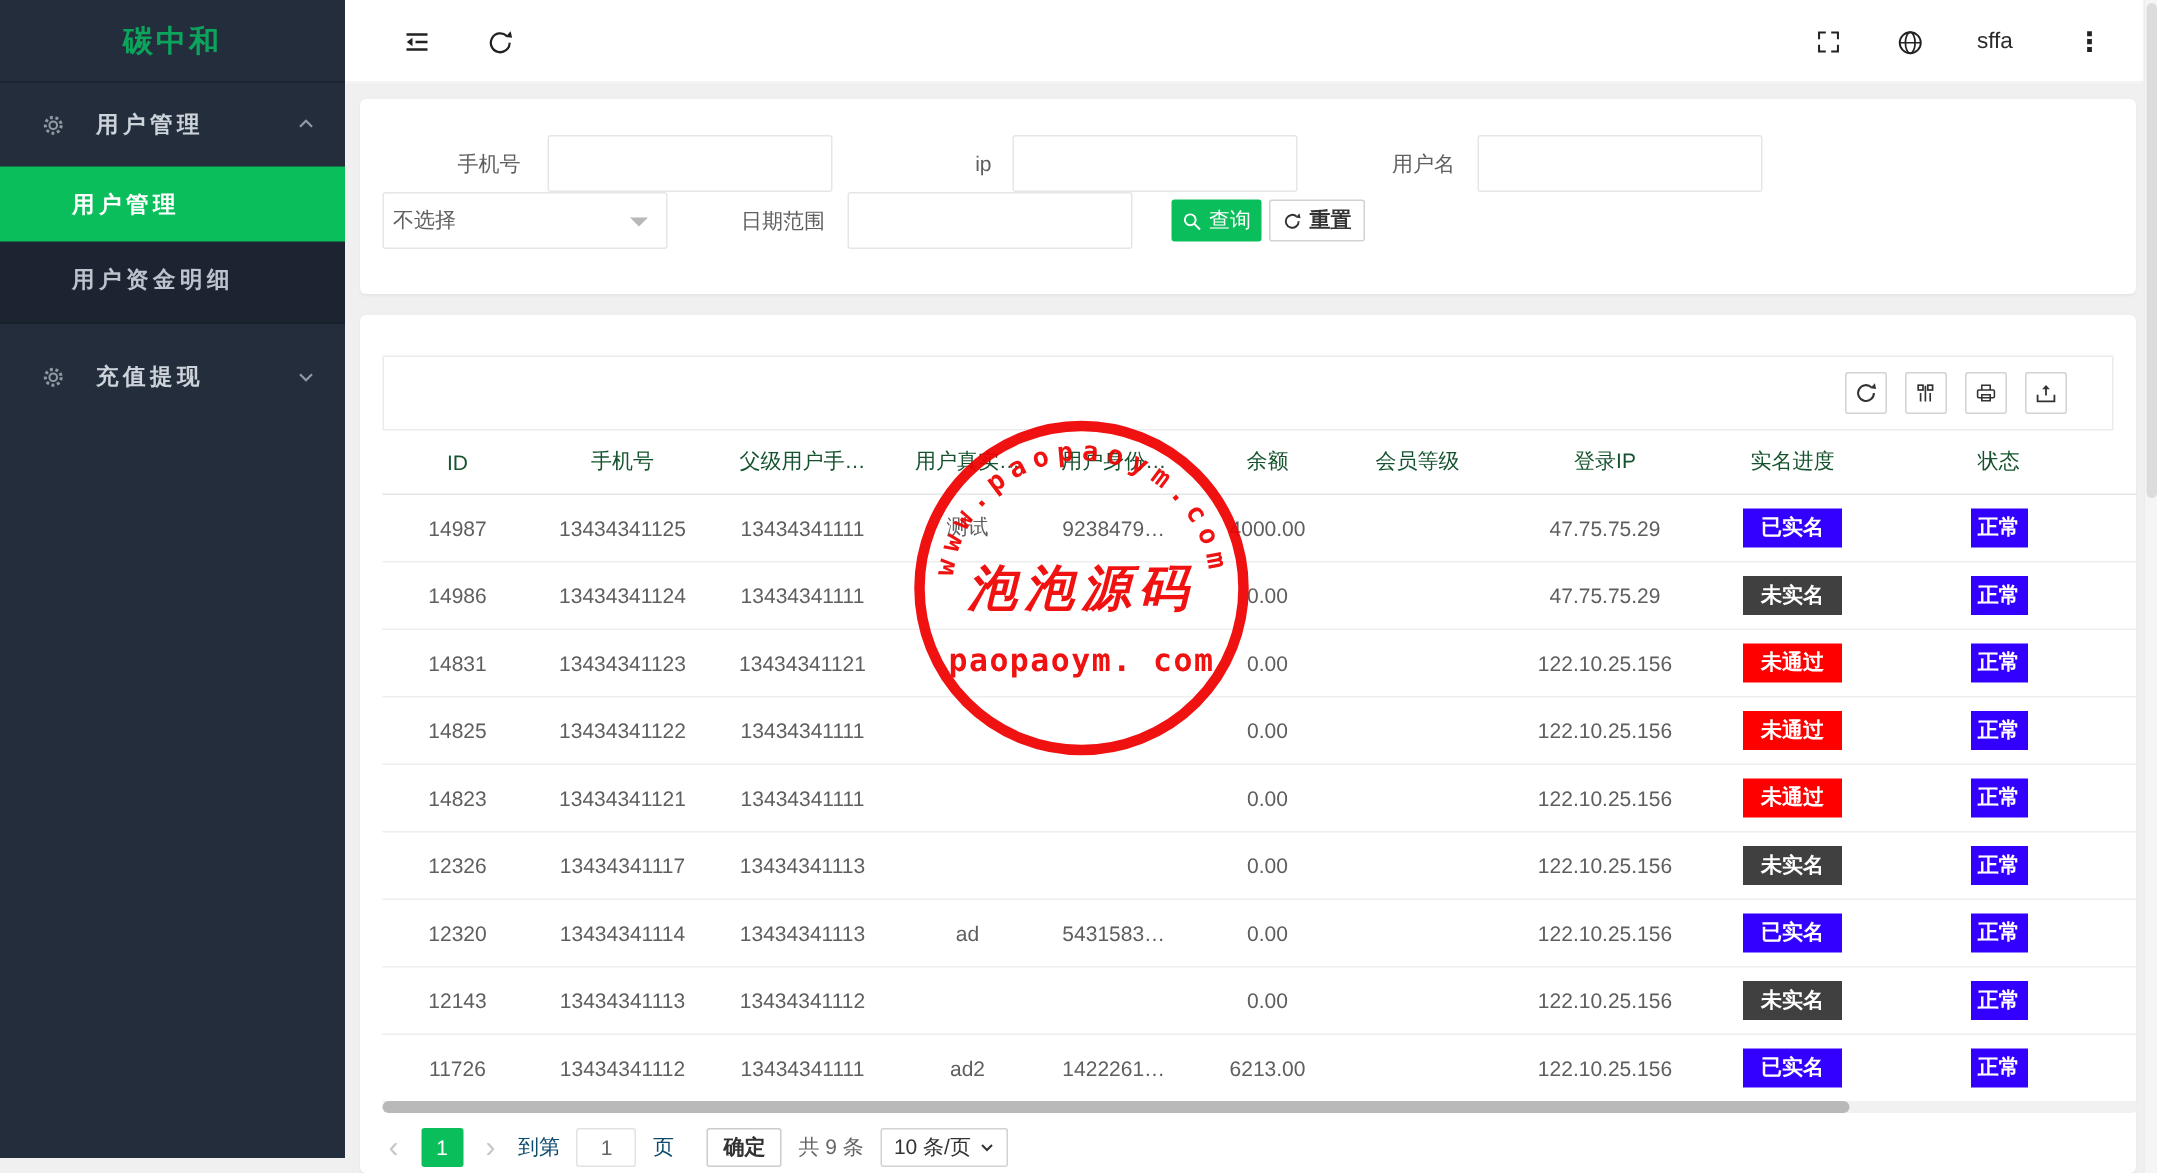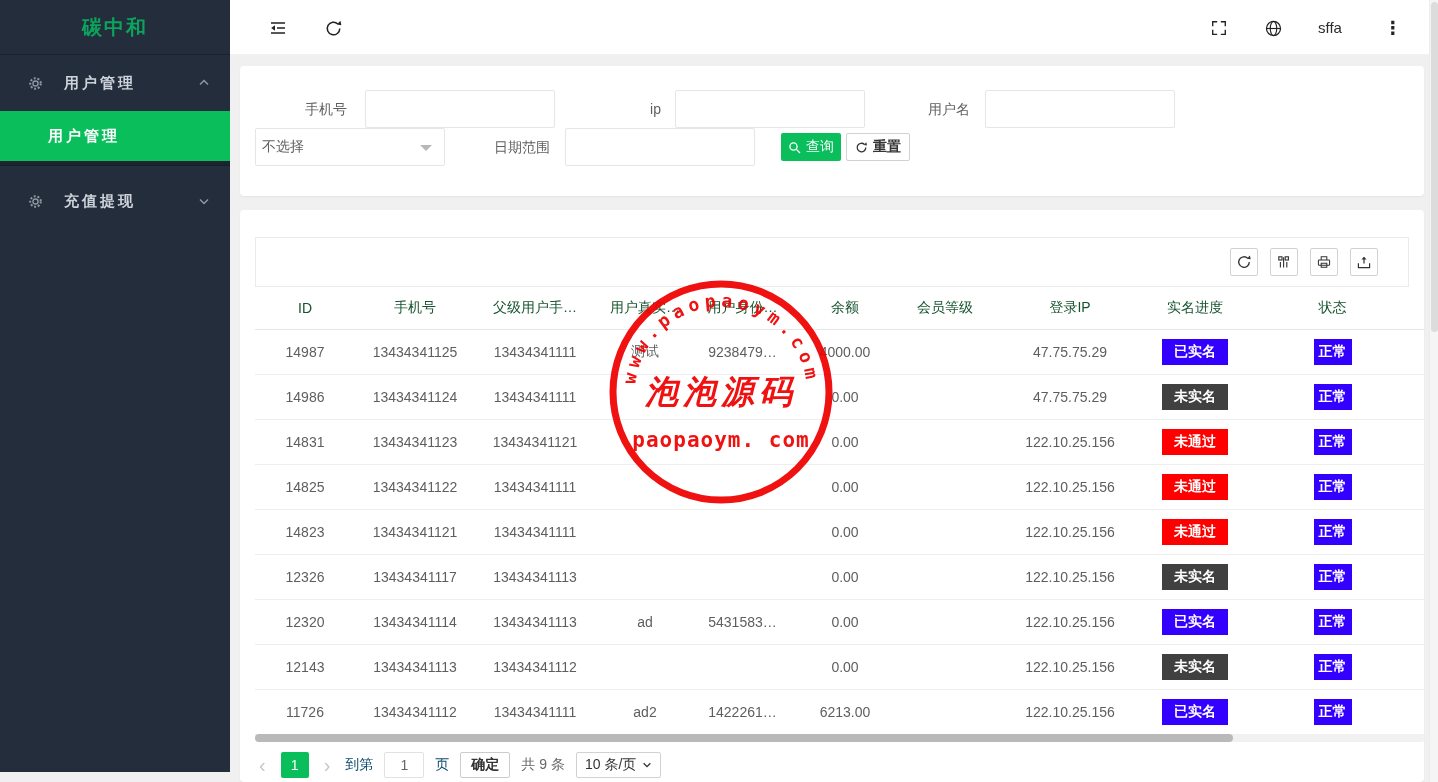--- a/index.html
+++ b/index.html
@@ -55,21 +55,21 @@
 
   
   .h-scroll { position:absolute; left:15px; top:524px; width:1170px; height:8px; background:#f1f1f1; border-radius:4px; }
   .h-scroll .thumb { position:absolute; left:0; top:0; width:978px; height:8px; background:#b9b9b9; border-radius:4px; cursor:pointer; }
 
   
   .pager { position:absolute; left:15px; top:541px; height:28px; display:flex; align-items:center; gap:11px; color:#666; }
   .pg-arrow { font-size:20px; color:#c6c6c6; line-height:26px; cursor:pointer; padding:0 4px; }
   .pg-cur { width:28px; height:26px; background:#0abf5b; color:#fff; border-radius:2px; display:flex; align-items:center; justify-content:center; cursor:pointer; }
   .pg-goto-input { width:40px; height:26px; border:1px solid #e2e2e2; border-radius:2px; text-align:center; color:#666; font-size:14px; outline:none; font-family:inherit; }
-  .pg-confirm { height:26px; padding:0 10px; border:1px solid #ccc; border-radius:2px; background:#fff; color:#333; font-weight:600; display:flex; align-items:center; cursor:pointer; }
+  .pg-confirm { height:26px; padding:0 10px; border:1px solid #ccc; border-radius:2px; background:#fff; color:#333; font-weight:600; display:flex; align-items:center; cursor:pointer;margin-left:11px; }
   .pg-muted { color:#0c4a6e; }
   .pg-size { height:26px; border:1px solid #d2d2d2; border-radius:2px; padding:0 8px; display:flex; align-items:center; gap:6px; color:#333; cursor:pointer; background:#fff; }
 
   
   .stamp { position:absolute; left:595px; top:266px; width:252px; height:252px; z-index:40; pointer-events:none; opacity:.93; }
 
   
   .v-scroll { position:absolute; right:0; top:0; width:9px; height:782px; background:#f5f5f5; border-left:1px solid #ececec; z-index:60; }
   .v-scroll .thumb { position:absolute; left:1px; top:2px; width:7px; height:330px; background:#dcdcdc; border-radius:4px; cursor:pointer; }
 
@@ -92,20 +92,23 @@
     <span class="chev">
       <svg width="12" height="12" viewBox="0 0 12 12">
           <path d="M2 7.5l4-4 4 4" stroke="#8f98a3" stroke-width="1.5" fill="none"></path>
         </svg>
     </span>
   </div>
 
   <div class="submenu">
     <div class="submenu-item active">
       <span>用户管理</span>
+    </div>
+    <div class="submenu-item">
+      <span>用户资金明细</span>
     </div>
   </div>
 
   <div class="menu-group" style="margin-top:7px;">
     <span>
       <svg width="17" height="17" viewBox="0 0 20 20">
         <circle cx="10" cy="10" r="6.2" fill="none" stroke="#8f98a3" stroke-width="2.4" stroke-dasharray="2.3 2.1"></circle>
         <circle cx="10" cy="10" r="3" fill="none" stroke="#8f98a3" stroke-width="1.6"></circle>
       </svg>
     </span>

